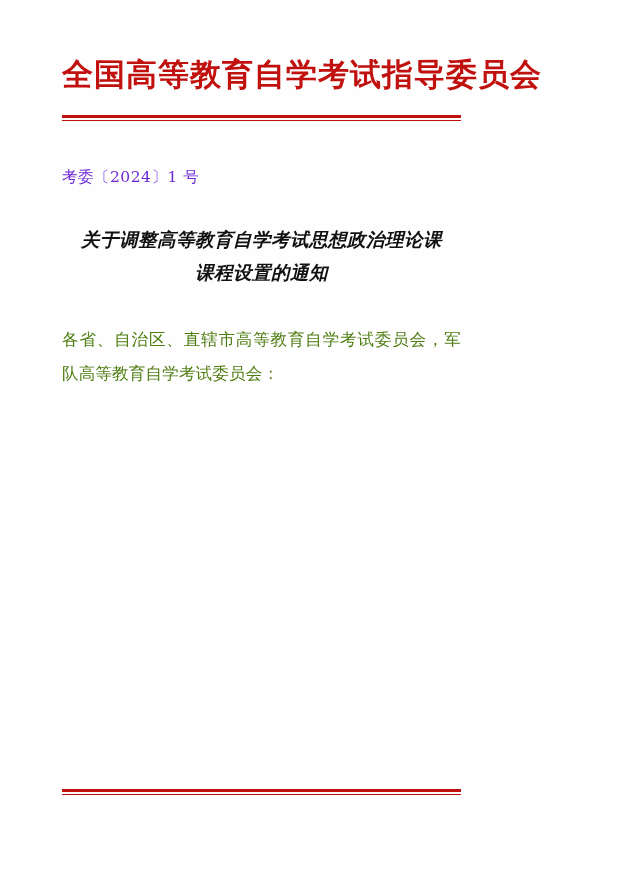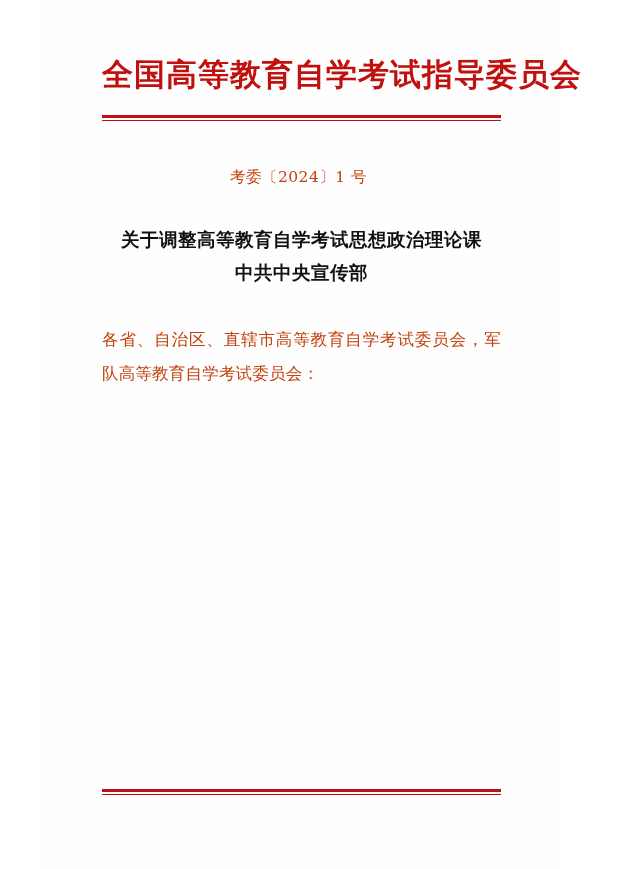--- a/index.html
+++ b/index.html
@@ -14,21 +14,20 @@
     color: #1a1a1a;
     overflow: hidden;
   }
   .page {
     position: relative;
     width: 523px;
     height: 869px;
     box-sizing: border-box;
     padding: 0 62px;
     background: #fefefe;
-    margin-left: 40px;
   }
   .masthead {
     padding-top: 56px;
     text-align: center;
   }
   .masthead-title {
     font-family: "DejaVu Serif", "Liberation Serif", serif;
     font-weight: bold;
     font-size: 31px;
     letter-spacing: 1px;
@@ -40,43 +39,44 @@
     margin-top: 22px;
     height: 3px;
     background: #c0110f;
   }
   .masthead-rule.thin {
     margin-top: 2px;
     height: 1px;
   }
   .doc-number {
     margin-top: 46px;
-    text-align: center;
+    text-align: left;
     font-size: 15.5px;
     letter-spacing: 0.5px;
-    color: #c2410c;
+    color: #6d28d9;
     padding-right: 6px;
   }
   .doc-title {
     margin-top: 36px;
     text-align: center;
     font-weight: bold;
     font-size: 18.5px;
     line-height: 1.75;
     letter-spacing: 0.5px;
     color: #111;
+    font-style: italic;
   }
   .body-text {
     margin-top: 34px;
     font-size: 16.5px;
     line-height: 2.05;
     text-align: justify;
     text-justify: inter-ideograph;
     letter-spacing: 0.2px;
-    color: #c2410c;
+    color: #4d7c0f;
   }
   .para {
     margin: 0;
   }
   .para.indent {
     text-indent: 2em;
   }
   .footer-rules {
     position: absolute;
     left: 62px;
@@ -100,21 +100,21 @@
   <div class="masthead">
     <div class="masthead-title">全国高等教育自学考试指导委员会</div>
     <div class="masthead-rule"></div>
     <div class="masthead-rule thin"></div>
   </div>
 
   <div class="doc-number">考委〔2024〕1 号</div>
 
   <div class="doc-title">
     <div>关于调整高等教育自学考试思想政治理论课</div>
-    <div>中共中央宣传部</div>
+    <div>课程设置的通知</div>
   </div>
 
   <div class="body-text">
     <p class="para">各省、自治区、直辖市高等教育自学考试委员会，军队高等教育自学考试委员会：</p>
   </div>
 
   <div class="footer-rules">
     <div class="footer-rule"></div>
     <div class="footer-rule thin"></div>
   </div>

